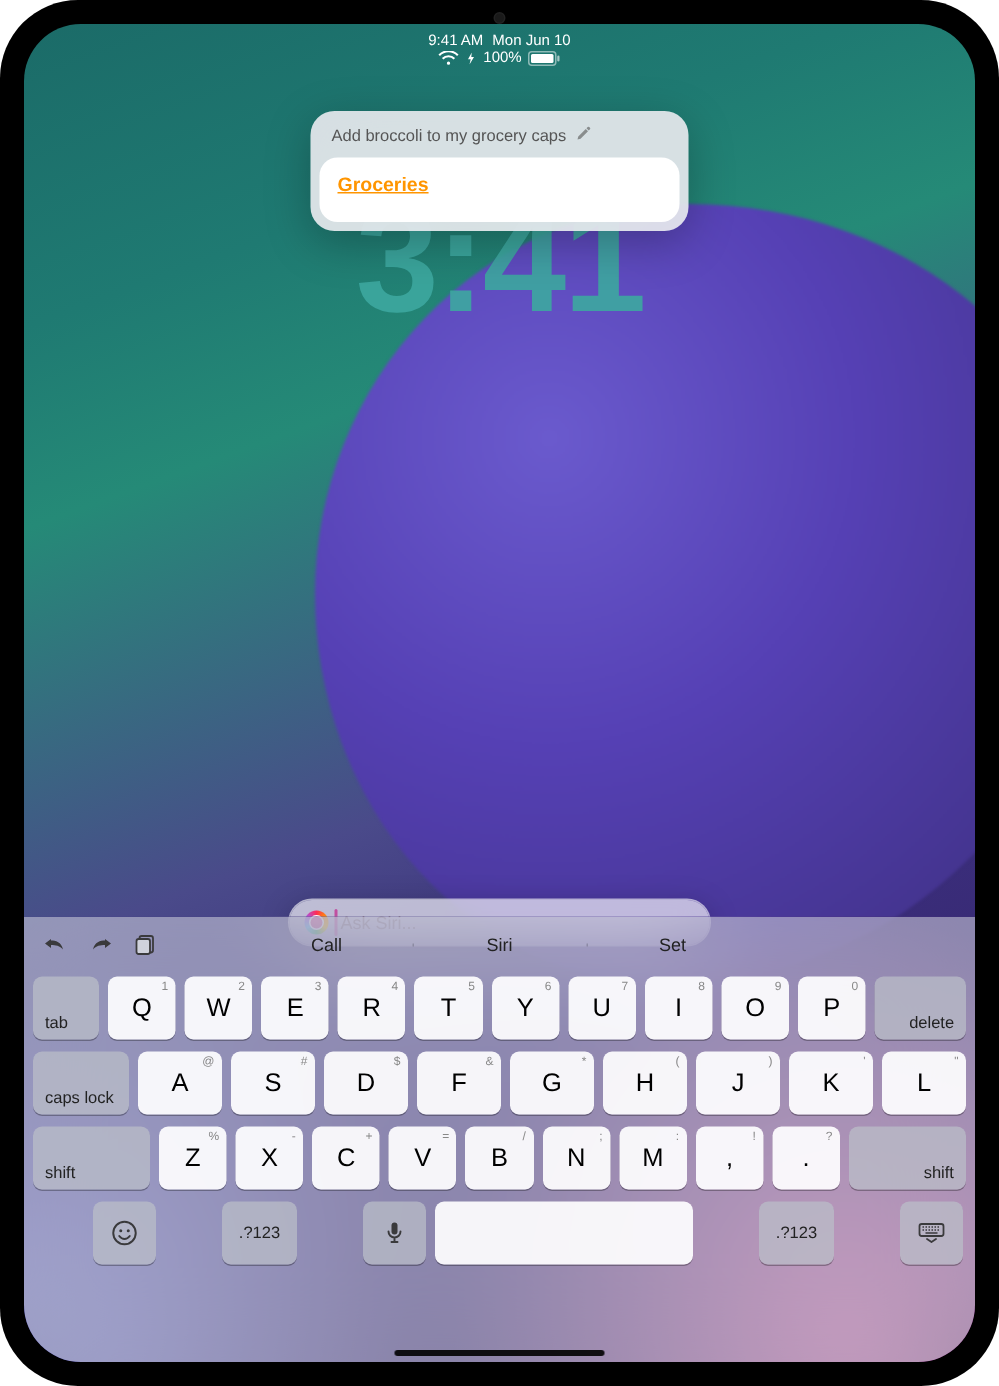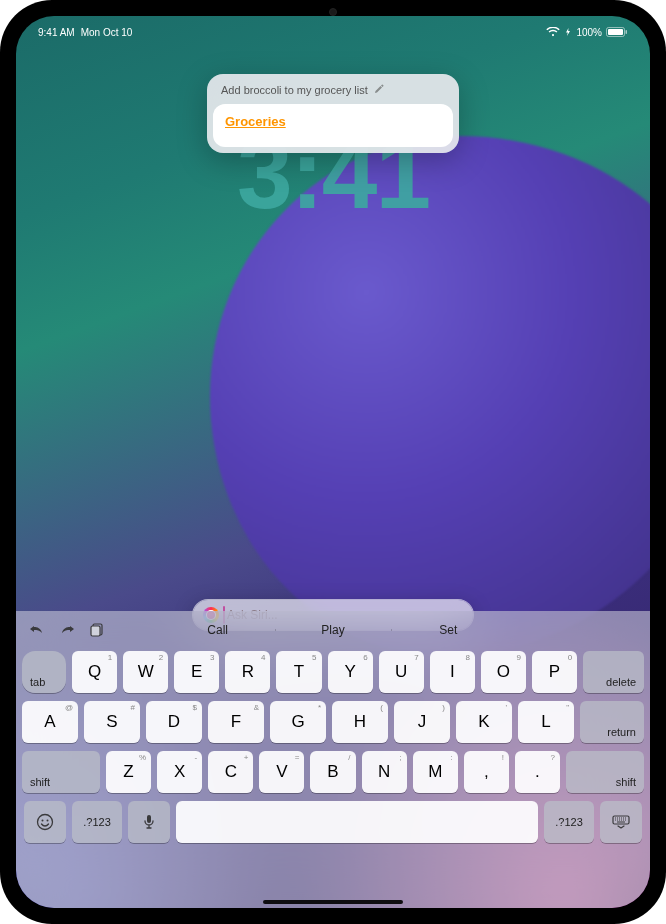--- a/index.html
+++ b/index.html
@@ -36,21 +36,21 @@
   .clock {
     position: absolute; top: 100px; left: 50%; transform: translateX(-50%);
     font-size: 100px; font-weight: 600; color: #3da8a0; letter-spacing: -2px;
     opacity: 0.9; white-space: nowrap;
   }
 
   
   .status-bar {
     position: absolute; top: 6px; left: 0; right: 0; height: 20px;
     display: flex; justify-content: space-between; align-items: center;
-    padding: 0 22px; color: #fff; font-size: 10px; font-weight: 500;
+    padding: 0 22px; color: #fff; font-size: 10px; font-weight: 500; flex-direction: column;
   }
   .status-left { display: flex; gap: 6px; align-items: center; }
   .status-right { display: flex; gap: 4px; align-items: center; }
   .wifi-icon, .battery-icon { display: inline-flex; }
 
   
   .siri-card {
     position: absolute; top: 58px; left: 50%; transform: translateX(-50%);
     width: 252px; background: rgba(235,235,240,0.9); backdrop-filter: blur(20px);
     border-radius: 16px; overflow: hidden;
@@ -122,23 +122,23 @@
   .key {
     background: rgba(255,255,255,0.92); border-radius: 6px; box-shadow: 0 1px 0 rgba(0,0,0,0.3);
     display: flex; align-items: center; justify-content: center; position: relative;
     height: 42px; color: #000; font-size: 17px;
   }
   .key .hint { position: absolute; top: 2px; right: 5px; font-size: 8px; color: #888; }
   .key.control {
     background: rgba(185,190,200,0.75); font-size: 11px; color: #222; justify-content: flex-start; padding: 0 8px; align-items: flex-end; padding-bottom: 5px;
   }
   .key.control.right { justify-content: flex-end; padding-left: 23px; }
-  .key.control.center { justify-content: center; align-items:center; padding-bottom:0;}
+  .key.control.center { justify-content: center; align-items:center; padding-bottom:0;margin-left:38px;}
   .letter { flex: 1; }
-  .w-tab { flex: 0 0 44px; border-radius: 13px; }
+  .w-tab { flex: 0 0 44px; }
   .w-del { flex: 0 0 52px; }
   .w-caps { flex: 0 0 64px; }
   .w-return { flex: 0 0 64px; }
   .w-shift { flex: 0 0 78px; text-align: center; }
   .kb-bottom { display: flex; gap: 6px; padding: 0 2px; }
   .key.icon { background: rgba(185,190,200,0.75); font-size: 14px; }
   .key.space { flex: 1; background: rgba(255,255,255,0.92); }
   .w-small { flex: 0 0 42px; }
   .w-med { flex: 0 0 50px; }
   .home-indicator {
@@ -151,21 +151,21 @@
 
 <div class="device">
   <div class="camera"></div>
   <div class="screen">
     <div class="wallpaper-blob"></div>
     <div class="clock">3:41</div>
 
     <div class="status-bar">
       <div class="status-left">
         <span>9:41 AM</span>
-        <span>Mon Oct 10</span>
+        <span>Mon Jun 10</span>
       </div>
       <div class="status-right">
         <span class="wifi-icon">
           <svg width="14" height="10" viewBox="0 0 14 10">
               <path d="M7 9.2a1.1 1.1 0 100-2.2 1.1 1.1 0 000 2.2zM3.6 5.6a4.8 4.8 0 016.8 0l1-1a6.2 6.2 0 00-8.8 0l1 1zM1.3 3.3a8 8 0 0111.4 0l1-1a9.4 9.4 0 00-13.4 0l1 1z" fill="#fff"></path>
             </svg>
         </span>
         <svg width="8" height="8" viewBox="0 0 8 8">
             <path d="M4.5 0L2 4.5h1.8L3 8l3-5H4.2L4.5 0z" fill="#fff"></path>
           </svg>
@@ -175,21 +175,21 @@
               <rect x="0.5" y="0.5" width="18" height="9" rx="2" fill="none" stroke="#fff" stroke-opacity="0.5"></rect>
               <rect x="2" y="2" width="15" height="6" rx="1" fill="#fff"></rect>
               <rect x="19.5" y="3" width="1.5" height="4" rx="0.75" fill="#fff" fill-opacity="0.6"></rect>
             </svg>
         </span>
       </div>
     </div>
 
     <div class="siri-card">
       <div class="siri-card-header">
-        <span>Add broccoli to my grocery list</span>
+        <span>Add broccoli to my grocery caps</span>
         <span class="edit-icon">
           <svg width="10" height="10" viewBox="0 0 10 10">
               <path d="M1 9l.5-2 5-5 1.5 1.5-5 5L1 9zM7 1.5L8.5 3 9.3 2.2a.7.7 0 000-1L8.8.7a.7.7 0 00-1 0L7 1.5z" fill="#555"></path>
             </svg>
         </span>
       </div>
       <div class="siri-card-body">
         <div class="list-title">Groceries</div>
       </div>
     </div>
@@ -220,51 +220,51 @@
             </span>
           <span class="kb-tool">
               <svg width="14" height="14" viewBox="0 0 14 14">
                 <rect x="3" y="1" width="9" height="11" rx="1.5" fill="none" stroke="#3a3a3c" stroke-width="1.2"></rect>
                 <rect x="1" y="3" width="9" height="10" rx="1.5" fill="#d0d2dc" stroke="#3a3a3c" stroke-width="1.2"></rect>
               </svg>
             </span>
         </div>
         <div class="kb-suggestions">
           <div class="kb-sug">Call</div>
-          <div class="kb-sug">Play</div>
+          <div class="kb-sug">Siri</div>
           <div class="kb-sug">Set</div>
         </div>
       </div>
 
       <div class="kb-rows">
         <div class="kb-row" id="kb-row-1">
           <div class="key control w-tab">tab</div>
         <div class="key letter">Q<span class="hint">1</span></div>
             <div class="key letter">W<span class="hint">2</span></div>
             <div class="key letter">E<span class="hint">3</span></div>
             <div class="key letter">R<span class="hint">4</span></div>
             <div class="key letter">T<span class="hint">5</span></div>
             <div class="key letter">Y<span class="hint">6</span></div>
             <div class="key letter">U<span class="hint">7</span></div>
             <div class="key letter">I<span class="hint">8</span></div>
             <div class="key letter">O<span class="hint">9</span></div>
             <div class="key letter">P<span class="hint">0</span></div>
             <div class="key control w-del right">delete</div>
           </div>
         <div class="kb-row" id="kb-row-2">
+          <div class="key control w-caps">caps lock</div>
         <div class="key letter">A<span class="hint">@</span></div>
             <div class="key letter">S<span class="hint">#</span></div>
             <div class="key letter">D<span class="hint">$</span></div>
             <div class="key letter">F<span class="hint">&amp;</span></div>
             <div class="key letter">G<span class="hint">*</span></div>
             <div class="key letter">H<span class="hint">(</span></div>
             <div class="key letter">J<span class="hint">)</span></div>
             <div class="key letter">K<span class="hint">'</span></div>
             <div class="key letter">L<span class="hint">"</span></div>
-            <div class="key control w-return right">return</div>
           </div>
         <div class="kb-row" id="kb-row-3">
           <div class="key control w-shift">shift</div>
         <div class="key letter">Z<span class="hint">%</span></div>
             <div class="key letter">X<span class="hint">-</span></div>
             <div class="key letter">C<span class="hint">+</span></div>
             <div class="key letter">V<span class="hint">=</span></div>
             <div class="key letter">B<span class="hint">/</span></div>
             <div class="key letter">N<span class="hint">;</span></div>
             <div class="key letter">M<span class="hint">:</span></div>

